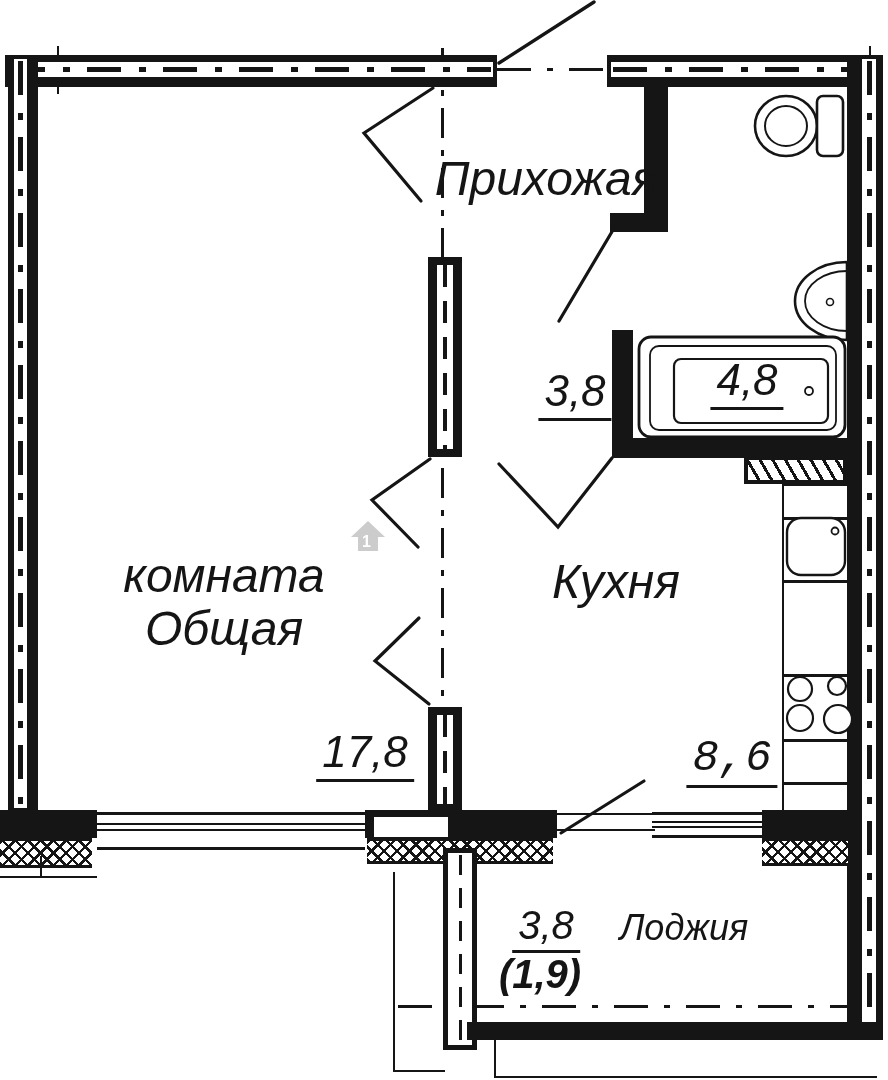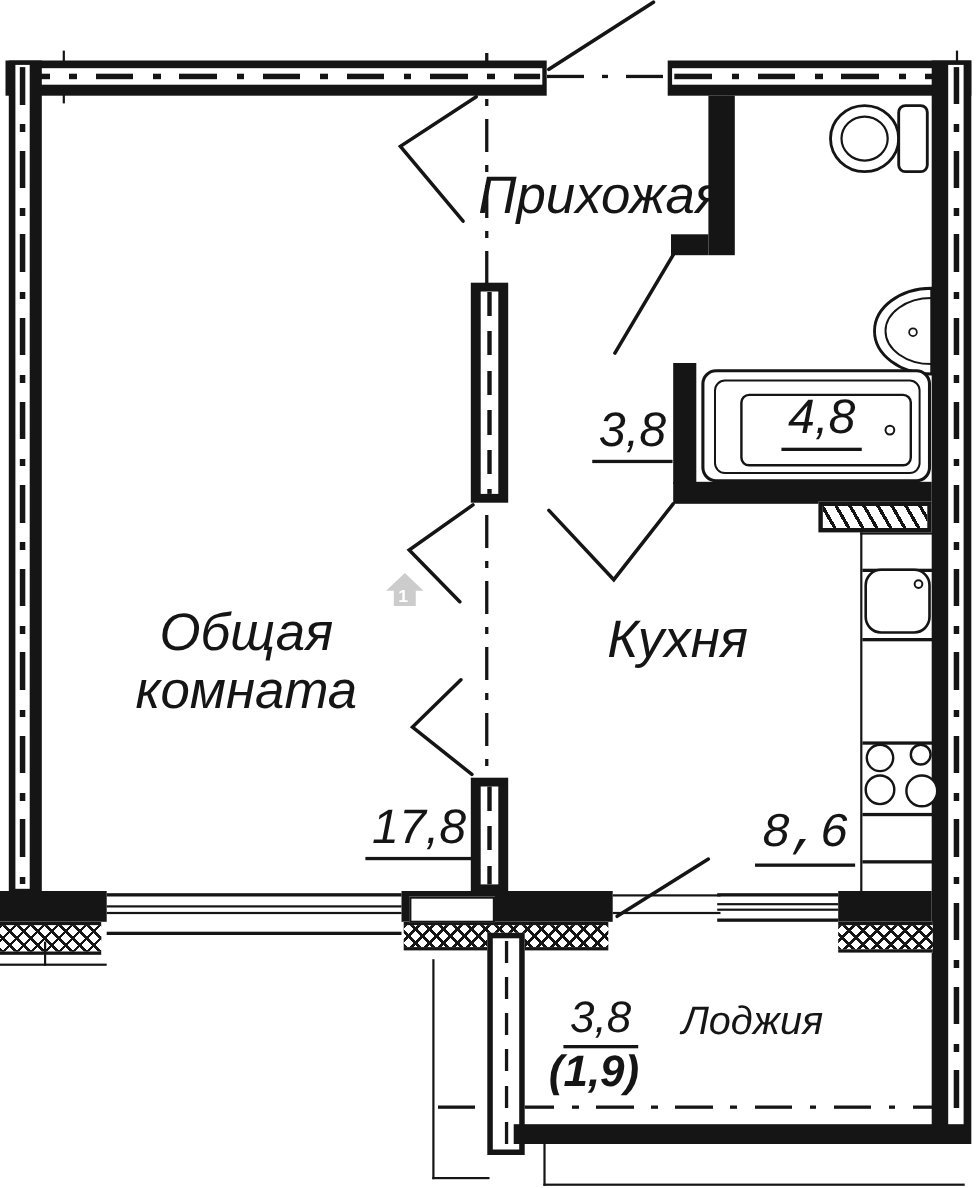--- a/index.html
+++ b/index.html
@@ -174,24 +174,24 @@
       <text x="20" y="31" text-anchor="middle" font-size="16" font-weight="bold" fill="#fff">1</text>
     </svg>
   </div>
 
   <div class="lbl name" style="left:546px;top:153px;">Прихожая</div>
   <div class="lbl num" style="left:575px;top:367px;">3,8</div>
 
   <div class="lbl num" style="left:747px;top:356px;">4,8</div>
 
   <div class="lbl name" style="left:224px;top:550px;text-align:center;">
+    <div>комната</div>
     <div>Общая</div>
-    <div>комната</div>
   </div>
-  <div class="lbl num" style="left:365px;top:728px;margin-left:16px;">17,8</div>
+  <div class="lbl num" style="left:365px;top:728px;">17,8</div>
 
   <div class="lbl name" style="left:616px;top:556px;">Кухня</div>
   <div class="lbl num" style="left:732px;top:734px;font-family:Liberation Mono, monospace;">8,6</div>
 
   <div class="lbl num" style="left:546px;top:903px;font-size:40px;">3,8</div>
   <div class="lbl num-plain" style="left:540px;top:952px;font-weight:bold;">(1,9)</div>
   <div class="lbl name" style="left:684px;top:908px;font-size:36px;">Лоджия</div>
 
 </div>
 

